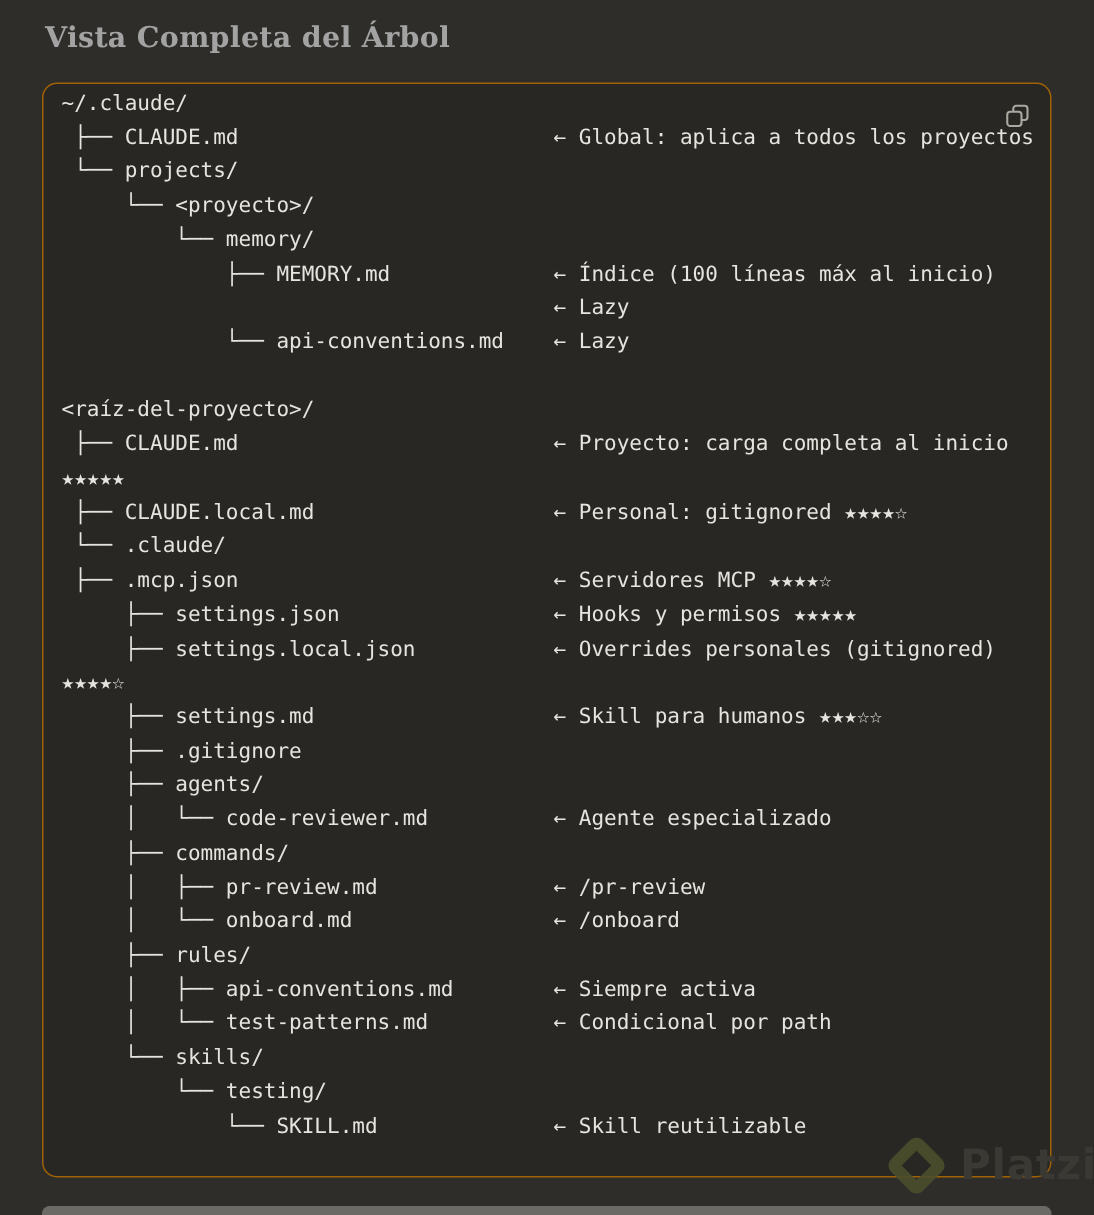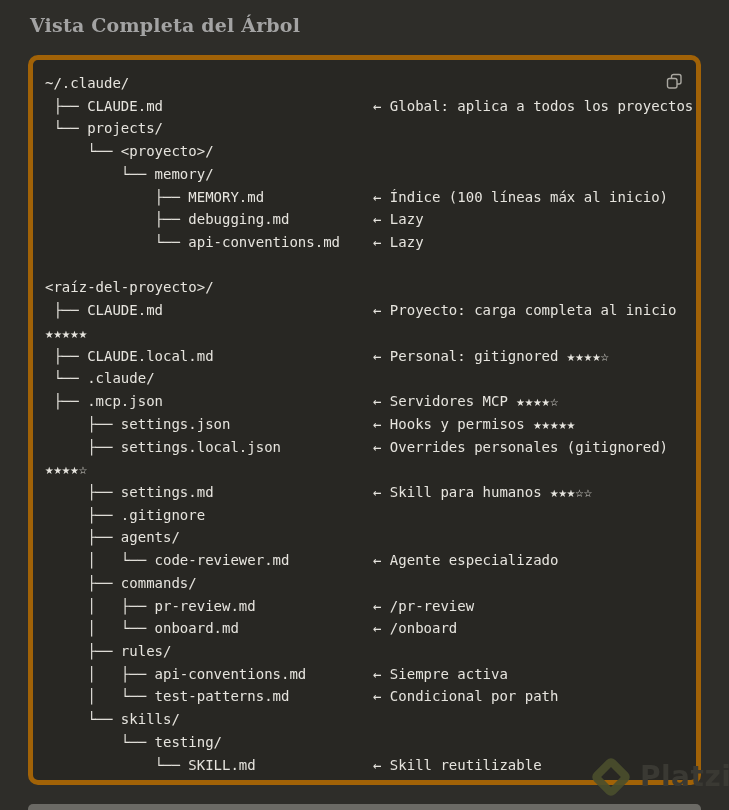--- a/index.html
+++ b/index.html
@@ -17,23 +17,23 @@
     font-size: 19px;
     font-weight: 700;
     letter-spacing: 0.2px;
     color: #a3a3a3;
   }
   .code-block {
     position: absolute;
     left: 28px; top: 55px;
     width: 673px; height: 730px;
     background: #282723;
-    border: 5px solid #a16207;
+    border: 1px solid #a16207;
     border-radius: 10px;
-    padding: 12px 12px;
+    padding: 2px 12px;
     overflow: hidden;
   }
   .tree-lines {
     font-family: "DejaVu Sans Mono", "Liberation Mono", monospace;
     font-size: 14px;
     line-height: 22.73px;
     color: #e6e4de;
   }
   .line {
     position: relative;
@@ -99,21 +99,21 @@
       </svg>
     </span>
   </button>
   <div class="tree-lines">
       <div class="line"><span class="tree-text">~/.claude/</span></div>
       <div class="line"><span class="tree-text"> ├── CLAUDE.md</span><span class="note">← Global: aplica a todos los proyectos</span></div>
       <div class="line"><span class="tree-text"> └── projects/</span></div>
       <div class="line"><span class="tree-text">     └── &lt;proyecto&gt;/</span></div>
       <div class="line"><span class="tree-text">         └── memory/</span></div>
       <div class="line"><span class="tree-text">             ├── MEMORY.md</span><span class="note">← Índice (100 líneas máx al inicio)</span></div>
-      <div class="line"><span class="tree-text">             ├── debugging.md</span><span class="note">← Lazy</span></div>
+      <div class="line"><span class="note">← Lazy</span></div>
       <div class="line"><span class="tree-text">             └── api-conventions.md</span><span class="note">← Lazy</span></div>
       <div class="line"><span class="tree-text"></span></div>
       <div class="line"><span class="tree-text">&lt;raíz-del-proyecto&gt;/</span></div>
       <div class="line"><span class="tree-text"> ├── CLAUDE.md</span><span class="note">← Proyecto: carga completa al inicio</span></div>
       <div class="line"><span class="tree-text">★★★★★</span></div>
       <div class="line"><span class="tree-text"> ├── CLAUDE.local.md</span><span class="note">← Personal: gitignored ★★★★☆</span></div>
       <div class="line"><span class="tree-text"> └── .claude/</span></div>
       <div class="line"><span class="tree-text"> ├── .mcp.json</span><span class="note">← Servidores MCP ★★★★☆</span></div>
       <div class="line"><span class="tree-text">     ├── settings.json</span><span class="note">← Hooks y permisos ★★★★★</span></div>
       <div class="line"><span class="tree-text">     ├── settings.local.json</span><span class="note">← Overrides personales (gitignored)</span></div>

